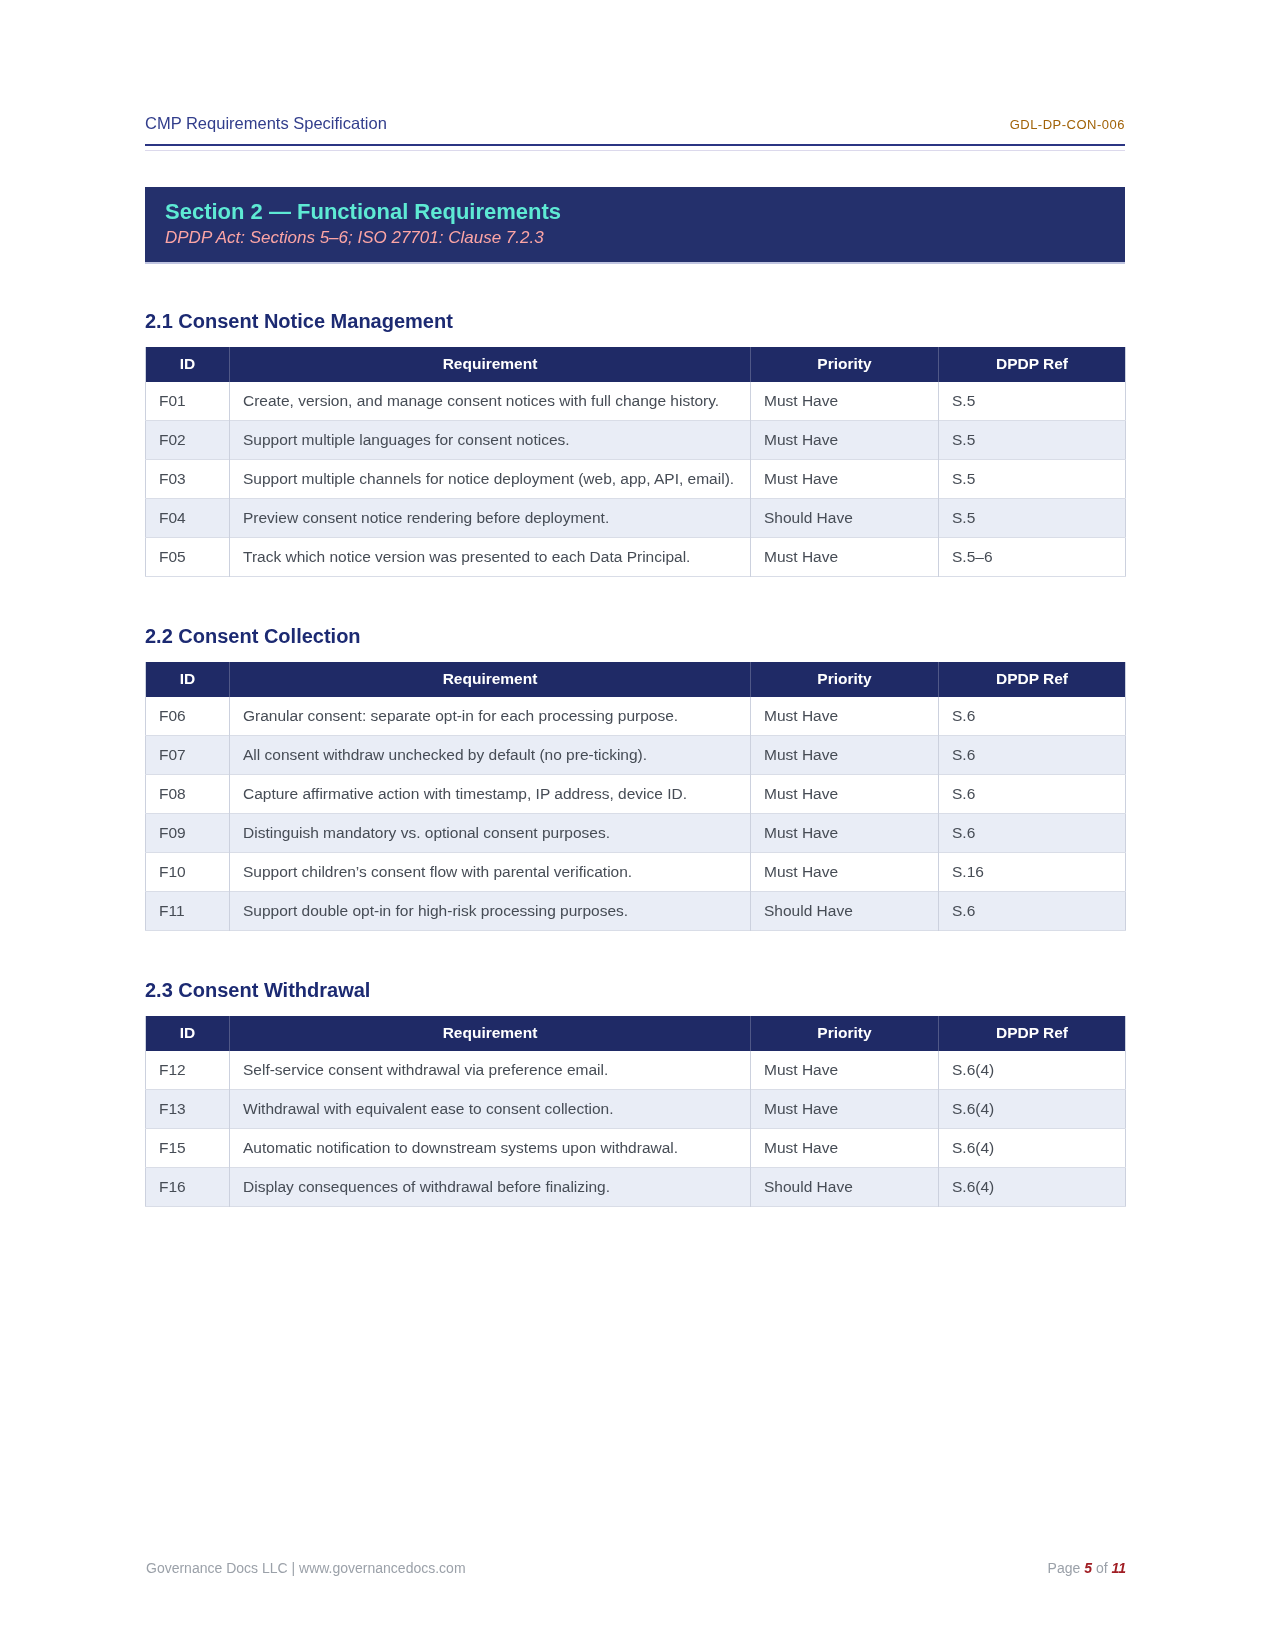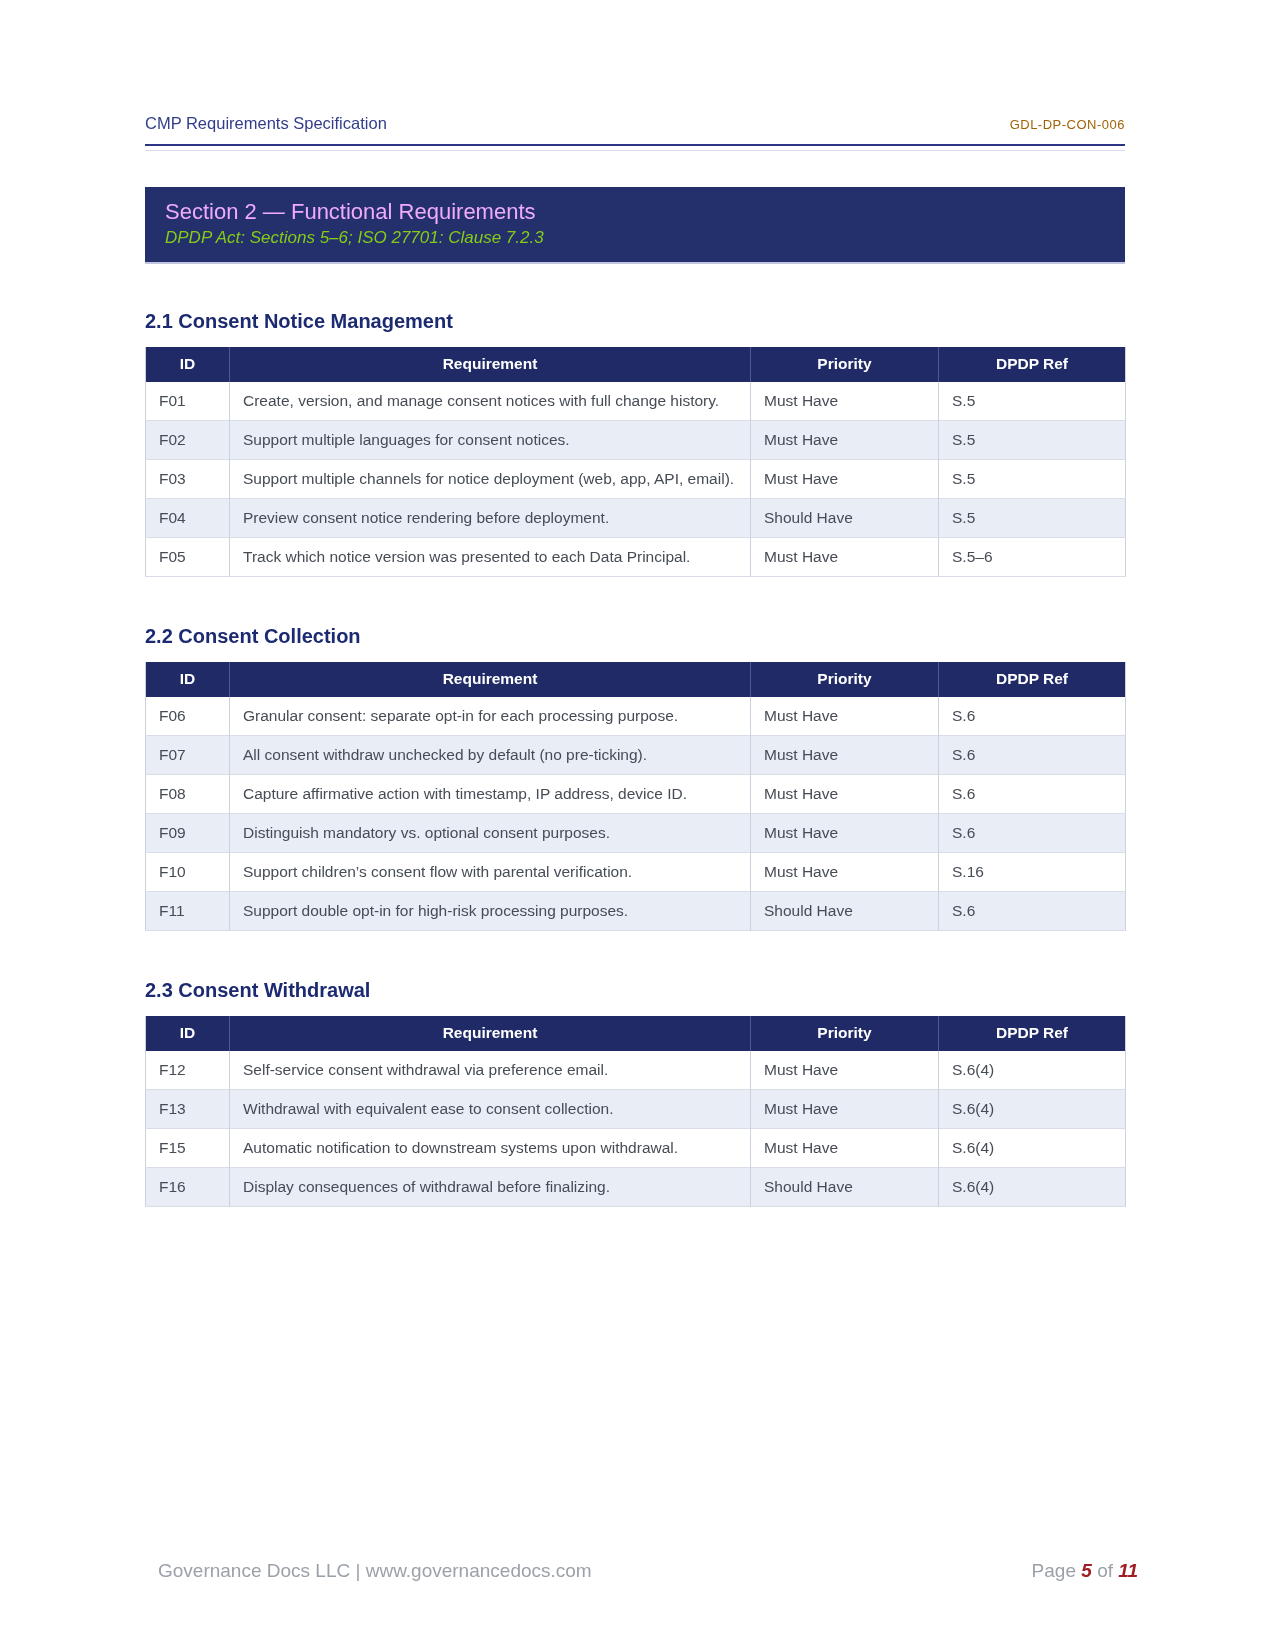--- a/index.html
+++ b/index.html
@@ -13,42 +13,42 @@
   
   .doc-header{margin-top:70px;display:flex;justify-content:space-between;align-items:baseline;
     padding-bottom:11px;border-bottom:2px solid #2b3583;}
   .doc-header .title{color:#323e8c;font-size:16.5px;}
   .doc-header .docid{color:#a16207;font-size:13px;letter-spacing:.5px;}
   .header-subline{height:1px;background:#dcd9ec;margin-top:4px;}
 
   
   .banner{margin-top:36px;background:#24306c;padding:12px 20px;
     box-shadow:0 2px 0 rgba(140,150,200,.55);}
-  .banner .banner-title{color:#f0abfc;font-size:22px;font-weight:normal;line-height:1.2;}
-  .banner .banner-subtitle{color:#84cc16;font-size:17px;font-style:italic;line-height:1.35;margin-top:2px;}
+  .banner .banner-title{color:#5eead4;font-size:22px;font-weight:bold;line-height:1.2;}
+  .banner .banner-subtitle{color:#fca5a5;font-size:17px;font-style:italic;line-height:1.35;margin-top:2px;}
 
   
   .section-heading{color:#1c2a72;font-size:20px;font-weight:bold;margin:47px 0 14px 0;line-height:1.2;}
   table.req-table{width:980px;border-collapse:collapse;table-layout:fixed;
     border-left:1px solid #ccd1de;border-right:1px solid #ccd1de;border-bottom:1px solid #d9dde7;}
   col.col-id{width:84px;} col.col-req{width:521px;} col.col-pri{width:188px;} col.col-ref{width:187px;}
   .req-table th{
     background:#1f2a66;color:#ffffff;font-size:15.5px;font-weight:bold;text-align:center;
     padding:7px 13px;line-height:1.35;border-left:1px solid rgba(255,255,255,.22);}
   .req-table th:first-child{border-left:none;}
   .req-table td{
     color:#464c55;font-size:15.5px;line-height:1.42;vertical-align:top;
     padding:8px 13px;border-left:1px solid #ccd1de;border-top:1px solid #d9dde7;}
   .req-table td:first-child{border-left:none;}
   .req-table tbody tr:first-child td{border-top:none;}
   .req-table tbody tr:nth-child(even) td{background:#e9edf6;}
 
   
-  .doc-footer{position:absolute;left:158px;top:1560px;width:980px;display:flex;
-    justify-content:space-between;align-items:baseline;font-size:19px;color:#9ba1a9;}
+  .doc-footer{position:absolute;left:146px;top:1560px;width:980px;display:flex;
+    justify-content:space-between;align-items:baseline;font-size:14px;color:#9ba1a9;}
   .doc-footer .pageinfo span{display:inline;}
   .doc-footer .pagenum{color:#a01d23;font-style:italic;font-weight:600;}
 </style>
 </head>
 <body>
 
 <div class="content">
 
   <div class="doc-header">
     <span class="title">CMP Requirements Specification</span>

